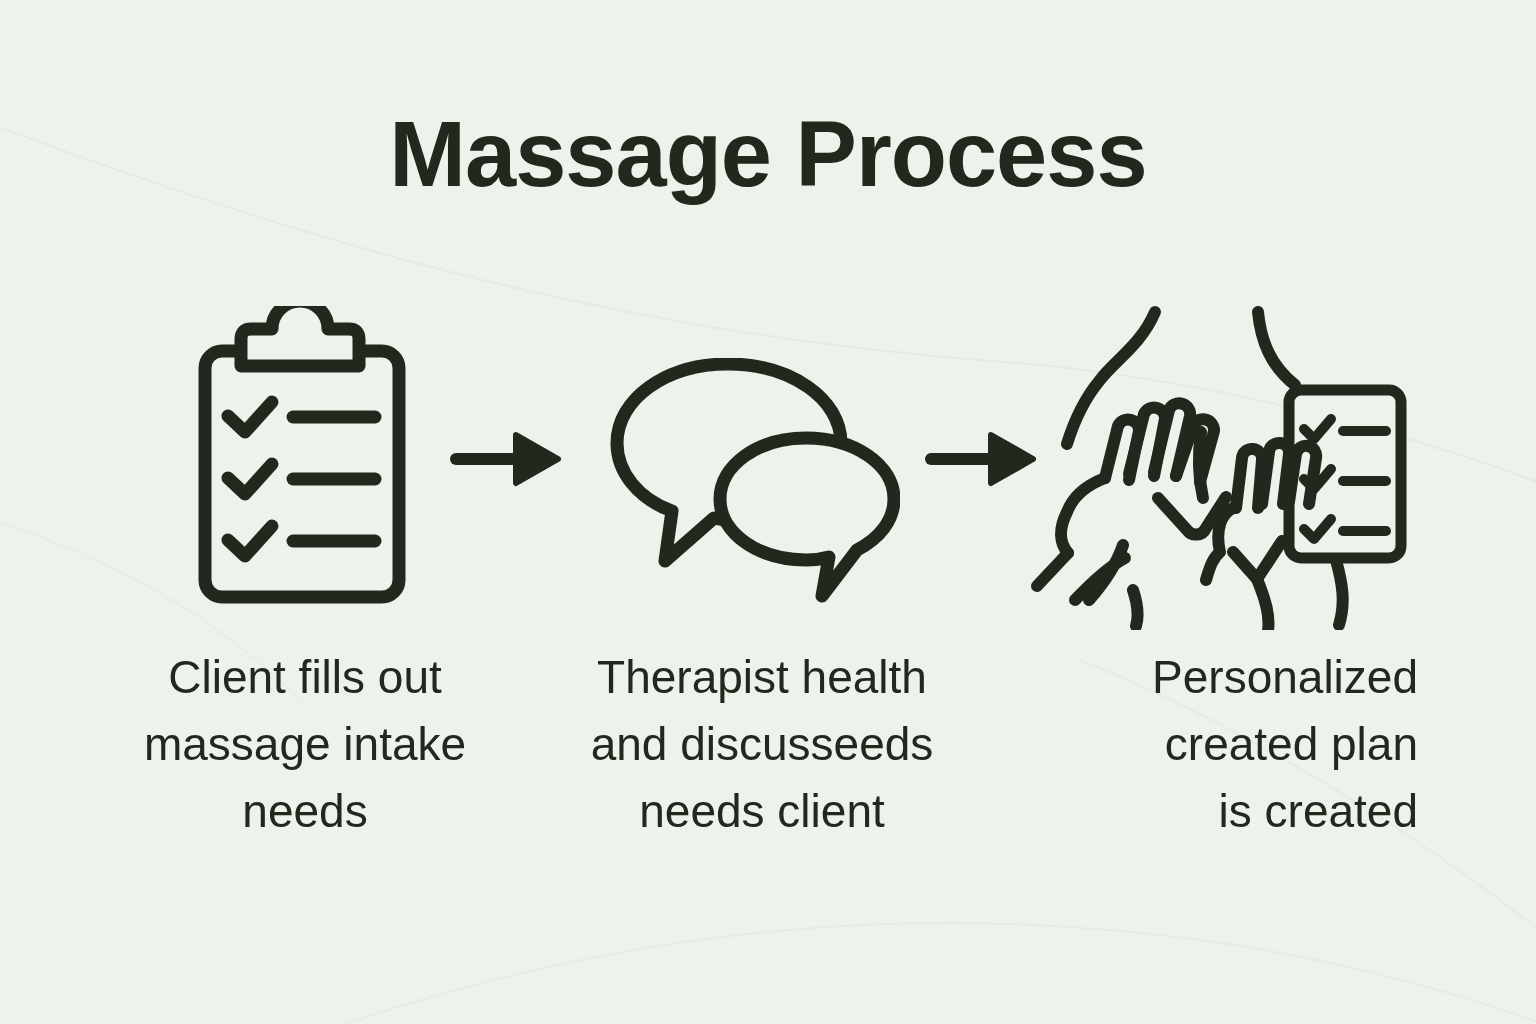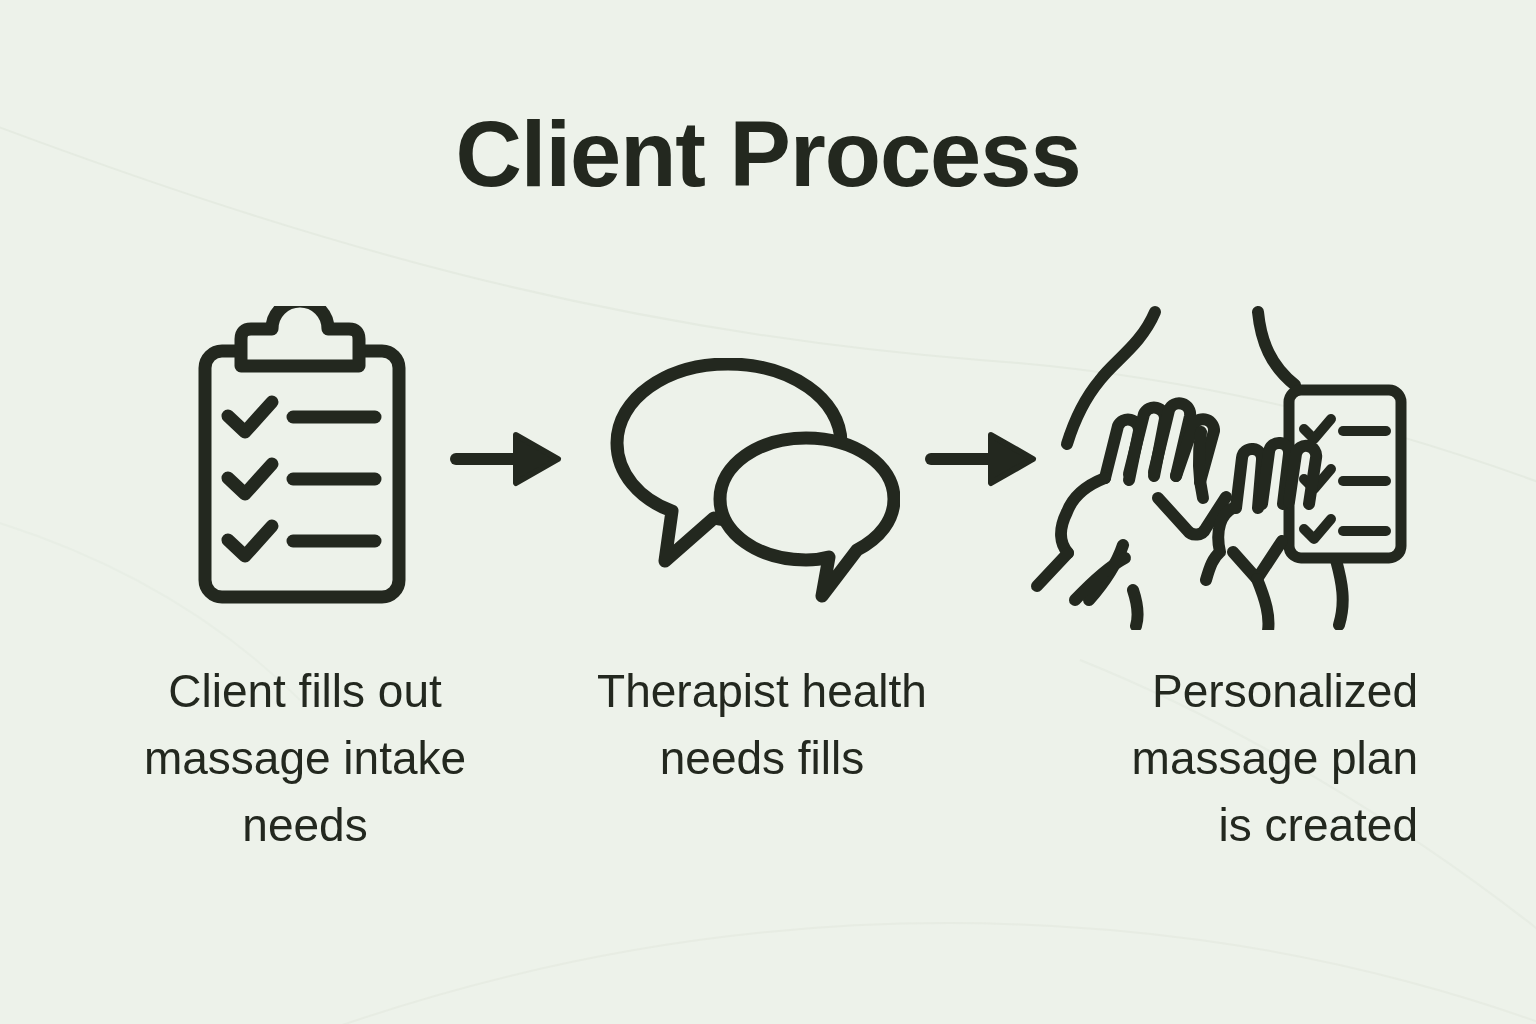--- a/index.html
+++ b/index.html
@@ -16,42 +16,42 @@
     position:absolute;top:98px;left:0;width:1536px;
     text-align:center;
     font-size:92px;font-weight:700;letter-spacing:-1px;
     line-height:112px;
   }
   .icon{position:absolute;}
   .icon svg{display:block;width:100%;height:100%;}
   .stroke{fill:none;stroke:currentColor;stroke-linecap:round;stroke-linejoin:round;}
   .filled{fill:var(--bg,#edf2ea);stroke:currentColor;stroke-linecap:round;stroke-linejoin:round;}
   .caption{
-    position:absolute;top:658px;
+    position:absolute;top:644px;
     text-align:center;
     font-size:46px;font-weight:500;
     line-height:67px;
   }
   #caption-1{left:95px;width:420px;}
   #caption-2{left:542px;width:440px;}
   #caption-3{left:1008px;width:410px;text-align:right;}
 </style>
 </head>
 <body>
 
 <div id="canvas">
 
   <svg class="texture" viewBox="0 0 1536 1024" aria-hidden="true">
     <path d="M-20 120 C300 240 600 330 980 360 C1200 375 1400 430 1560 490" fill="none" stroke="var(--texture,#e2e8de)" stroke-width="2" opacity="0.8"></path>
     <path d="M300 1040 C600 930 900 900 1200 940 C1350 960 1480 1000 1560 1030" fill="none" stroke="var(--texture,#e2e8de)" stroke-width="2" opacity="0.6"></path>
     <path d="M1080 660 C1230 720 1400 820 1545 935" fill="none" stroke="var(--texture,#e2e8de)" stroke-width="2" opacity="0.5"></path>
     <path d="M-10 520 C120 560 220 620 300 700" fill="none" stroke="var(--texture,#e2e8de)" stroke-width="2" opacity="0.4"></path>
   </svg>
 
-  <div class="title">Client Process</div>
+  <div class="title">Massage Process</div>
 
   <div class="icon" style="left:197px;top:306px;width:210px;height:300px;">
     <svg viewBox="0 0 210 300">
       <rect class="stroke" x="8" y="45" width="194" height="246" rx="17" stroke-width="13"></rect>
       <path class="filled" d="M44 60 V33 Q44 23 54 23 H75 A28 28 0 0 1 131 23 H152 Q162 23 162 33 V60 Z" stroke-width="13"></path>
       <path class="stroke" d="M31 110 L48 126 L75 96" stroke-width="13"></path>
       <path class="stroke" d="M96 111 H178" stroke-width="13"></path>
       <path class="stroke" d="M31 172 L48 188 L75 158" stroke-width="13"></path>
       <path class="stroke" d="M96 173 H178" stroke-width="13"></path>
       <path class="stroke" d="M31 234 L48 250 L75 220" stroke-width="13"></path>
@@ -120,21 +120,22 @@
     </svg>
   </div>
 
   <div class="caption" id="caption-1">
     <div>Client fills out</div>
     <div>massage intake</div>
     <div>needs</div>
   </div>
   <div class="caption" id="caption-2">
     <div>Therapist health</div>
-    <div>needs fills</div>
+    <div>and discusseeds</div>
+    <div>needs client</div>
   </div>
   <div class="caption" id="caption-3">
     <div>Personalized</div>
-    <div>massage plan</div>
+    <div>created plan</div>
     <div>is created</div>
   </div>
 
 </div>
 
 </body></html>

